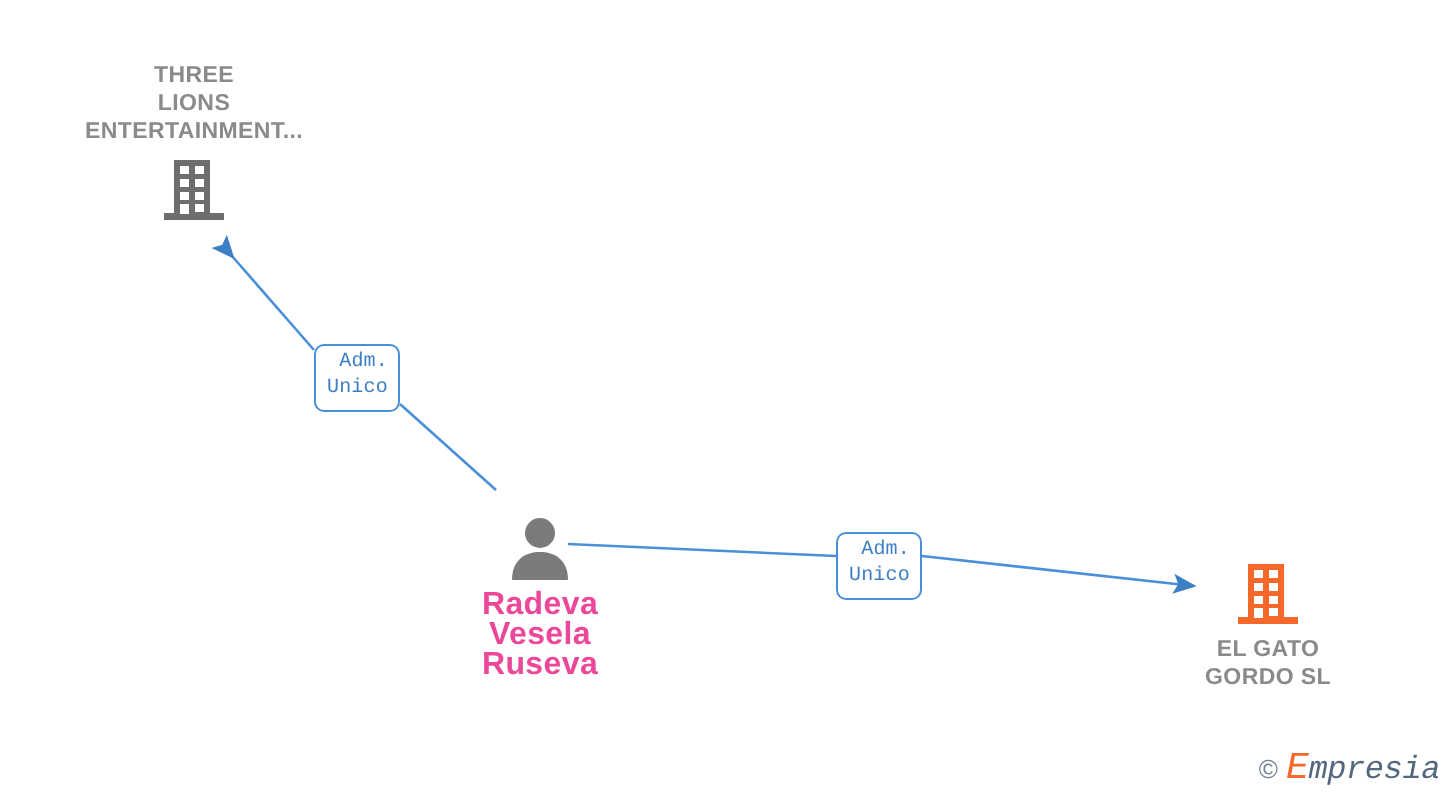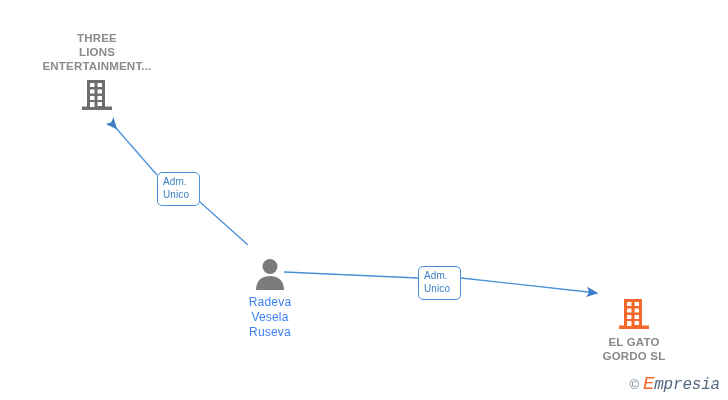--- a/index.html
+++ b/index.html
@@ -39,23 +39,23 @@
     line-height: 14px;
     color: #8c8c8c;
     letter-spacing: 0.2px;
     white-space: pre-line;
   }
   .node-label.company {
     font-weight: bold;
     color: #8a8a8a;
   }
   .node-label.person {
-    font-weight: normal;
-    color: #3b82f6;
-    font-size: 12px;
+    font-weight: bold;
+    color: #ec4899;
+    font-size: 16px;
     line-height: 15px;
   }
   .icon-wrap {
     display: block;
     line-height: 0;
   }
 
   
   #node-three-lions {
     left: 22px;
@@ -64,38 +64,39 @@
   #node-three-lions .node-label { margin-bottom: 6px; }
 
   #node-person {
     left: 195px;
     top: 258px;
   }
   #node-person .node-label { margin-top: 5px; }
 
   #node-el-gato {
     left: 559px;
-    top: 298px;
+    top: 281px;
   }
   #node-el-gato .node-label { margin-top: 5px; }
 
   
   .edge-chip {
     position: absolute;
     box-sizing: border-box;
     border: 1px solid #4a90d9;
     border-radius: 5px;
     background: #ffffff;
     color: #3c7fc4;
     font-size: 10px;
     line-height: 12.5px;
-    text-align: left;
+    text-align: right;
     padding: 3px 5px 4px 5px;
     white-space: pre-line;
     letter-spacing: 0.1px;
+    font-family: Liberation Mono, monospace;
   }
   #chip-left  { left: 157px; top: 172px; width: 43px; }
   #chip-right { left: 418px; top: 266px; width: 43px; }
 
   
   #watermark {
     position: absolute;
     right: 8px;
     bottom: 6px;
     display: flex;

